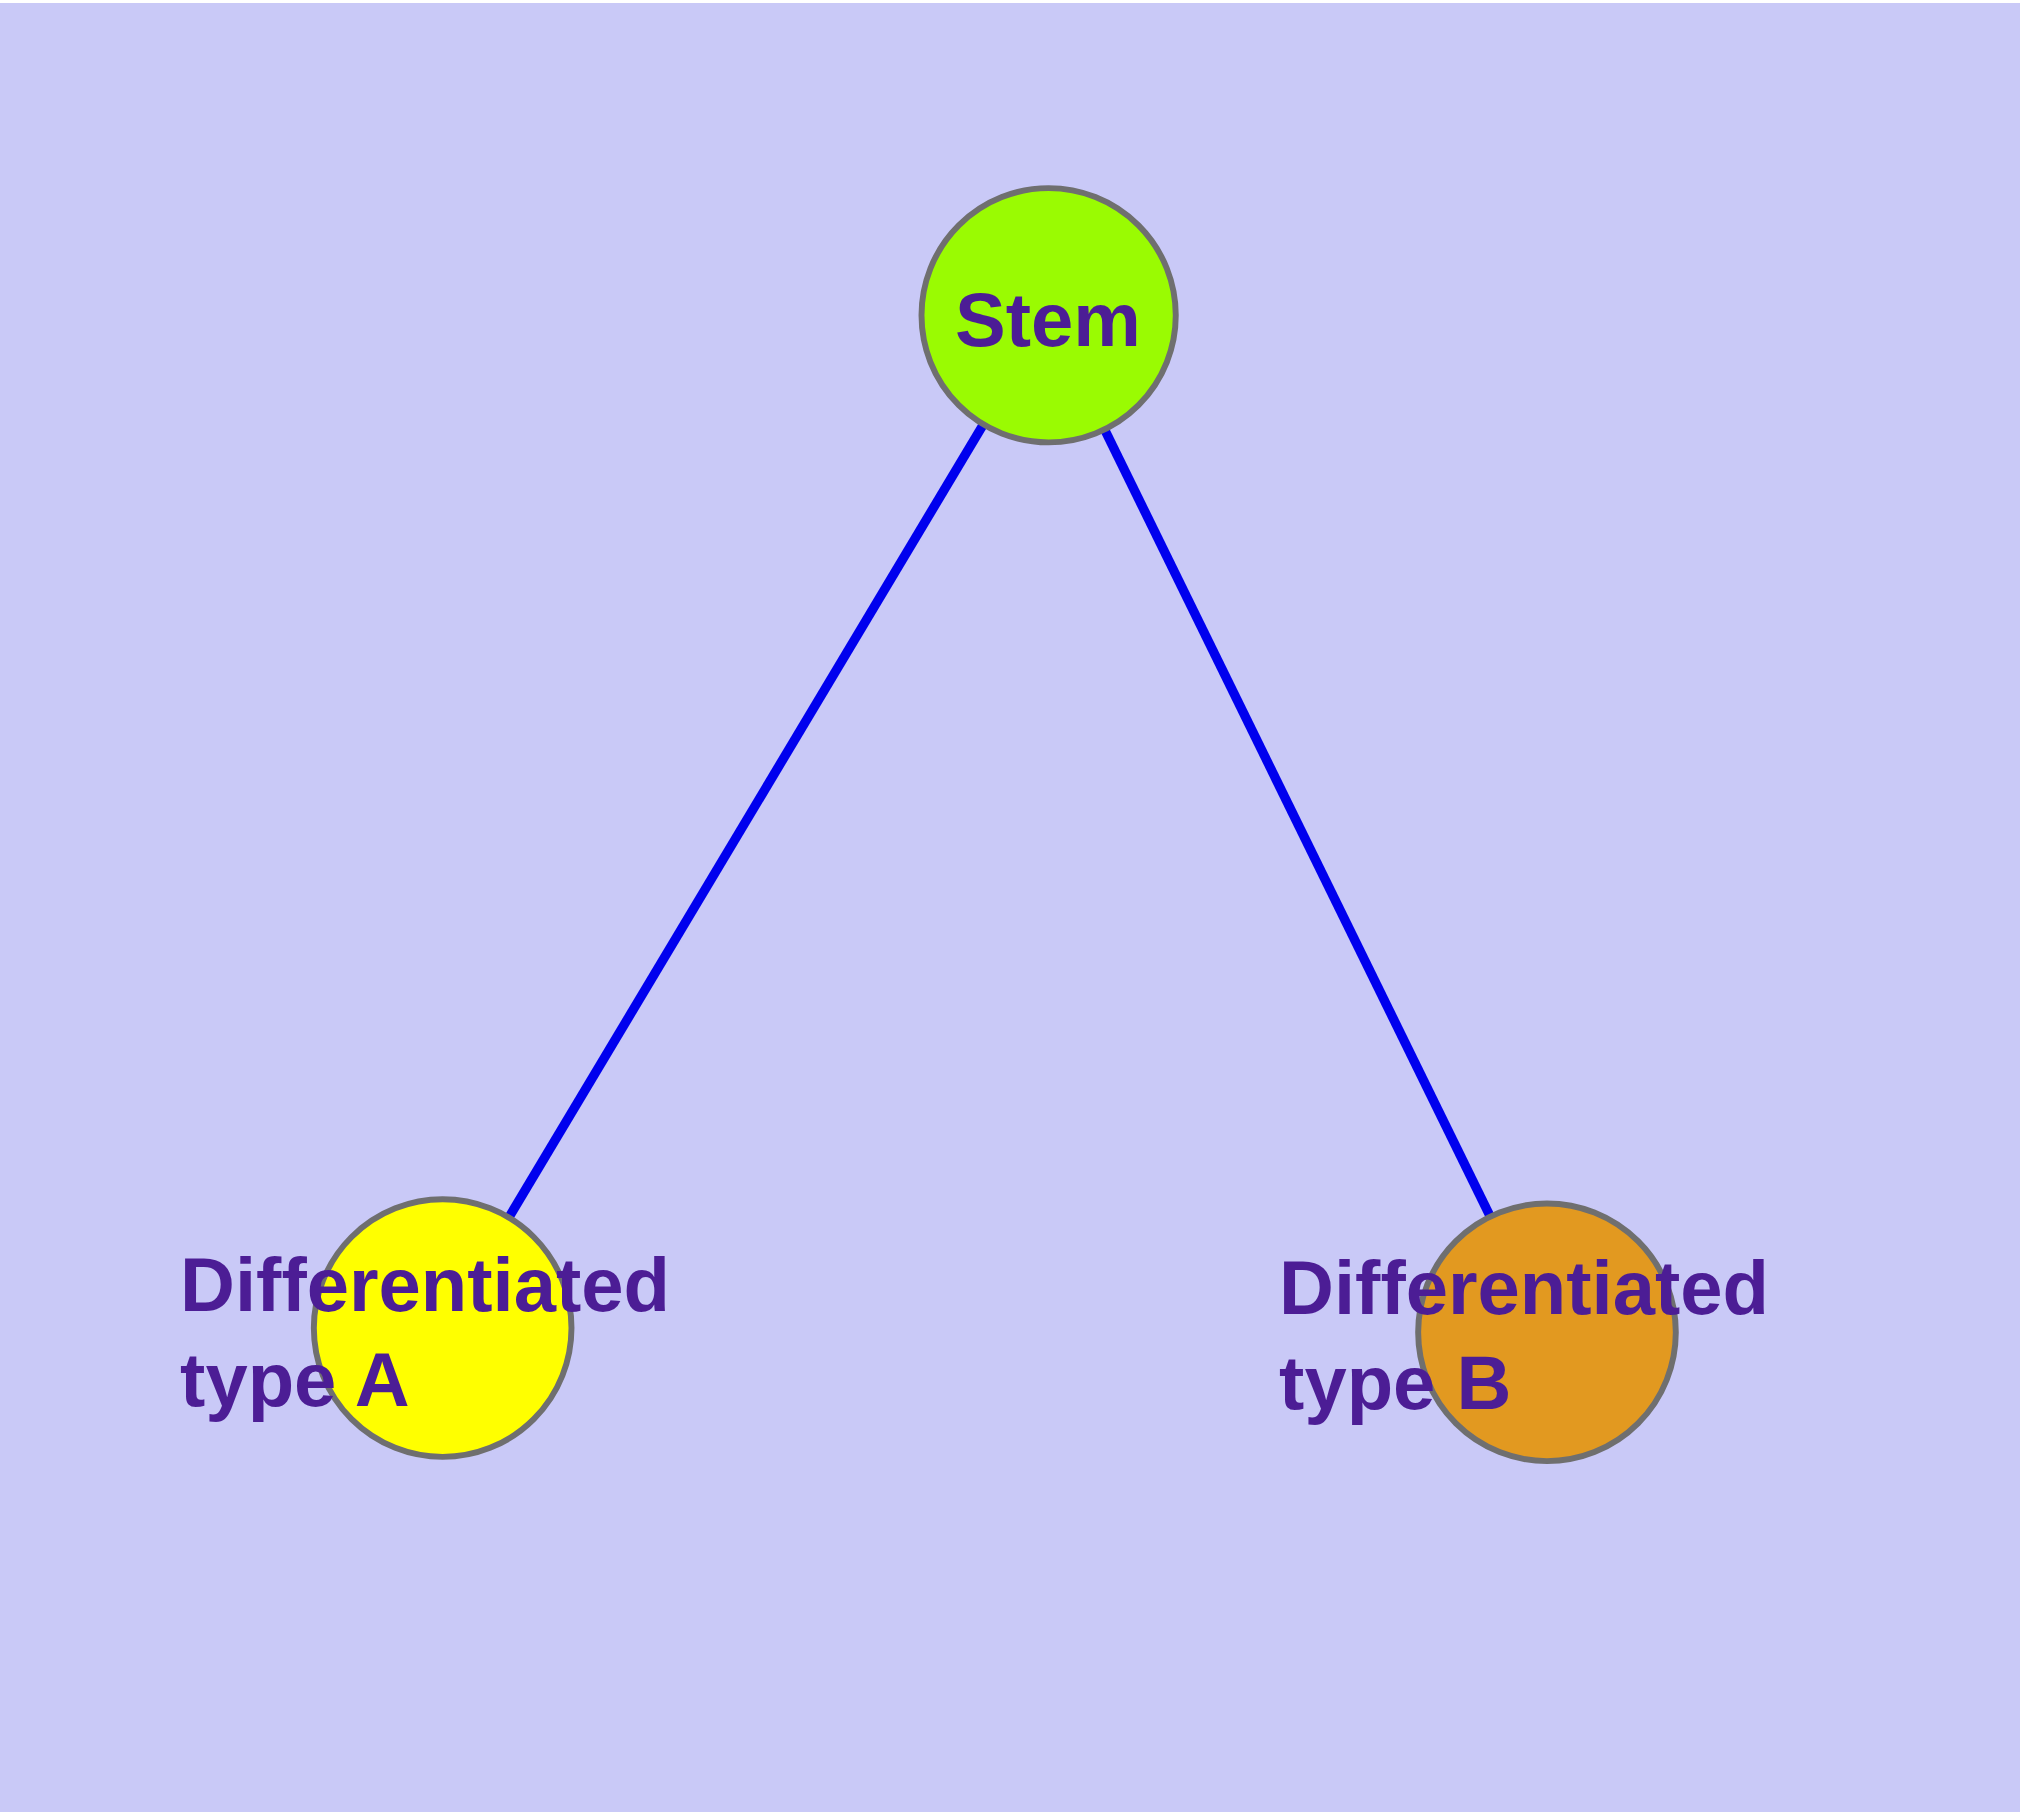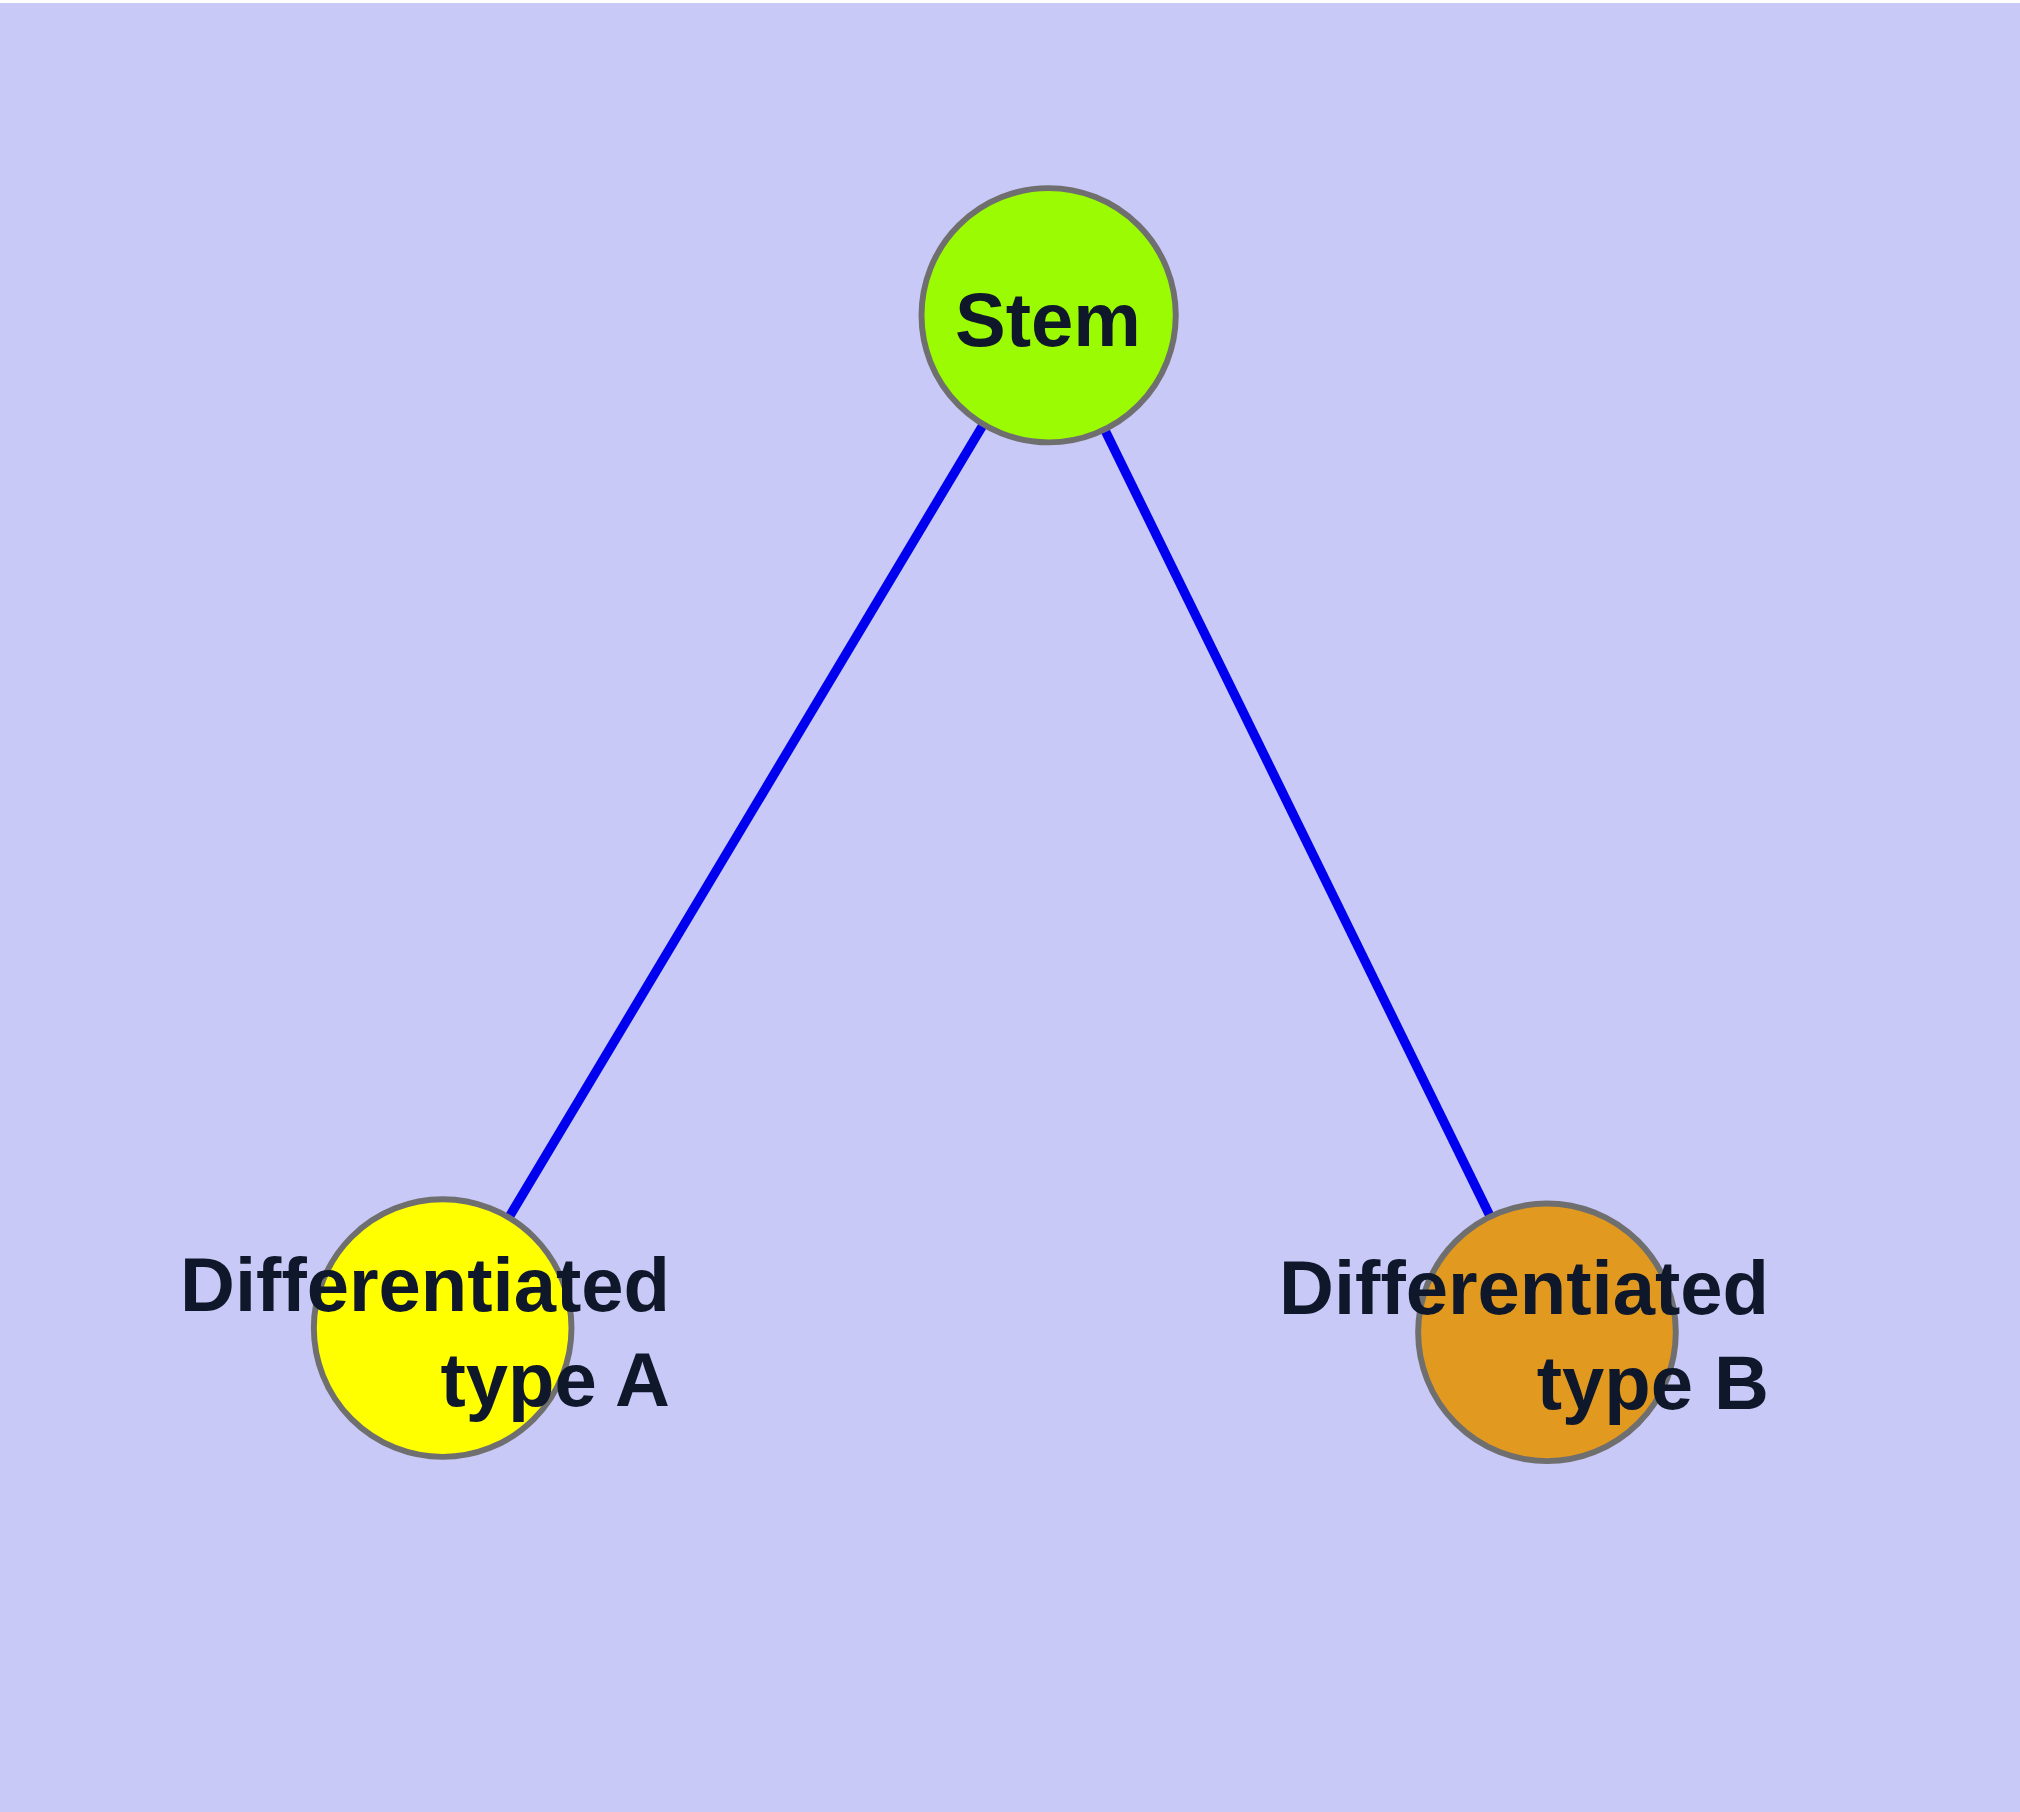--- a/index.html
+++ b/index.html
@@ -29,25 +29,25 @@
     position: absolute;
     left: 0;
     top: 0;
     width: 2021px;
     height: 1812px;
     display: block;
   }
   .node-label {
     position: absolute;
     transform: translate(-50%, -50%);
-    color: #0f172a;
+    color: #4c1d95;
     font-weight: bold;
     font-size: 76px;
     line-height: 95px;
-    text-align: right;
+    text-align: left;
     white-space: pre-line;
     letter-spacing: 0px;
   }
   .label-stem   { left: 1048px; top: 319px;  }
   .label-type-a { left: 425px;  top: 1332px; }
   .label-type-b { left: 1524px; top: 1335px; }
 </style>
 </head>
 <body>
 

